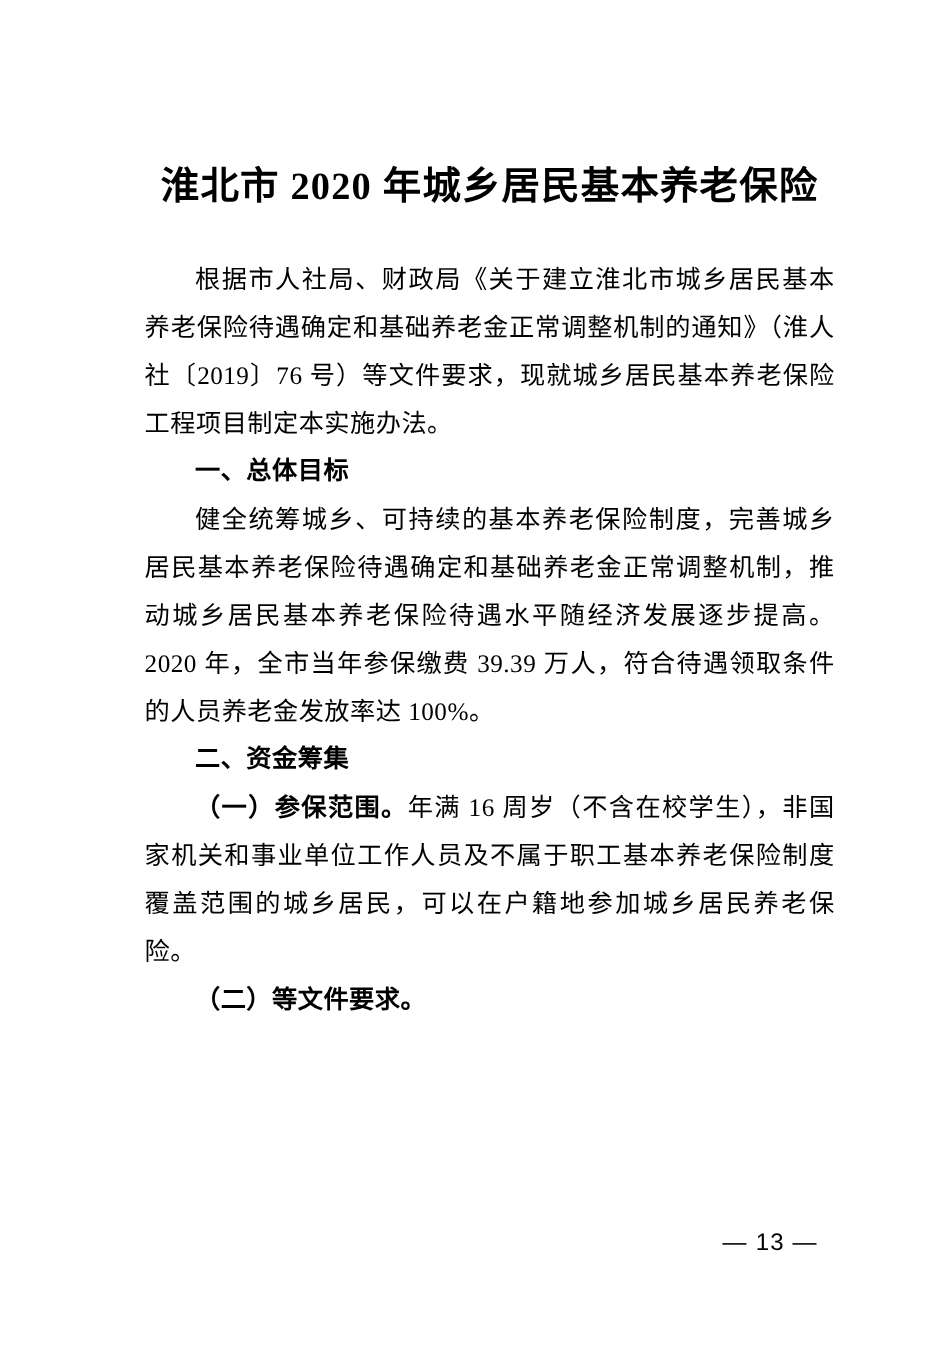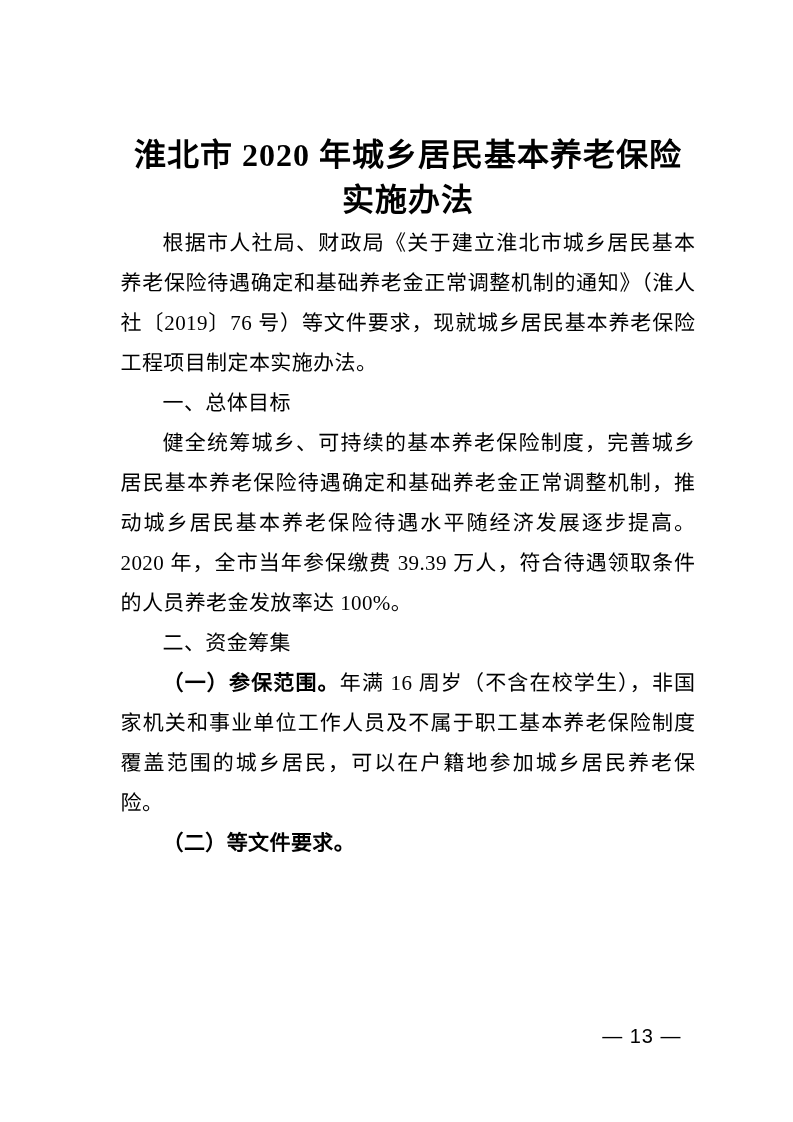--- a/index.html
+++ b/index.html
@@ -25,34 +25,35 @@
   }
   .doc-title {
     font-size: 32px;
     line-height: 45px;
     font-weight: bold;
     text-align: center;
     letter-spacing: 1px;
     margin: 0;
   }
   .document-body {
+    margin-top: 35px;
   }
   .document-body p {
     margin: 0;
     font-size: 21px;
     line-height: 40px;
     letter-spacing: 0.4px;
     text-align: justify;
   }
   .para {
     text-indent: 2em;
   }
   .sec-heading {
     font-family: "Liberation Sans", "DejaVu Sans", sans-serif;
-    font-weight: normal;
+    font-weight: bold;
     text-indent: 2em;
     text-align: left;
   }
   .para b {
     font-weight: bold;
   }
   .page-number {
     position: absolute;
     top: 1024px;
     right: 96px;
@@ -62,21 +63,20 @@
     font-family: Liberation Sans, sans-serif;
   }
 </style>
 </head>
 <body>
 
 <div class="page">
   <div class="content">
     <h1 class="doc-title">
       <div>淮北市 2020 年城乡居民基本养老保险</div>
-      <div>实施办法</div>
     </h1>
     <div class="document-body">
         <p class="para">根据市人社局、财政局《关于建立淮北市城乡居民基本养老保险待遇确定和基础养老金正常调整机制的通知》（淮人社〔2019〕76 号）等文件要求，现就城乡居民基本养老保险工程项目制定本实施办法。</p>
         <p class="sec-heading">一、总体目标</p>
         <p class="para">健全统筹城乡、可持续的基本养老保险制度，完善城乡居民基本养老保险待遇确定和基础养老金正常调整机制，推动城乡居民基本养老保险待遇水平随经济发展逐步提高。2020 年，全市当年参保缴费 39.39 万人，符合待遇领取条件的人员养老金发放率达 100%。</p>
         <p class="sec-heading">二、资金筹集</p>
         <p class="para"><b>（一）参保范围。</b>年满 16 周岁（不含在校学生），非国家机关和事业单位工作人员及不属于职工基本养老保险制度覆盖范围的城乡居民，可以在户籍地参加城乡居民养老保险。</p>
         <p class="para"><b>（二）等文件要求。</b></p>
       </div>
   </div>

